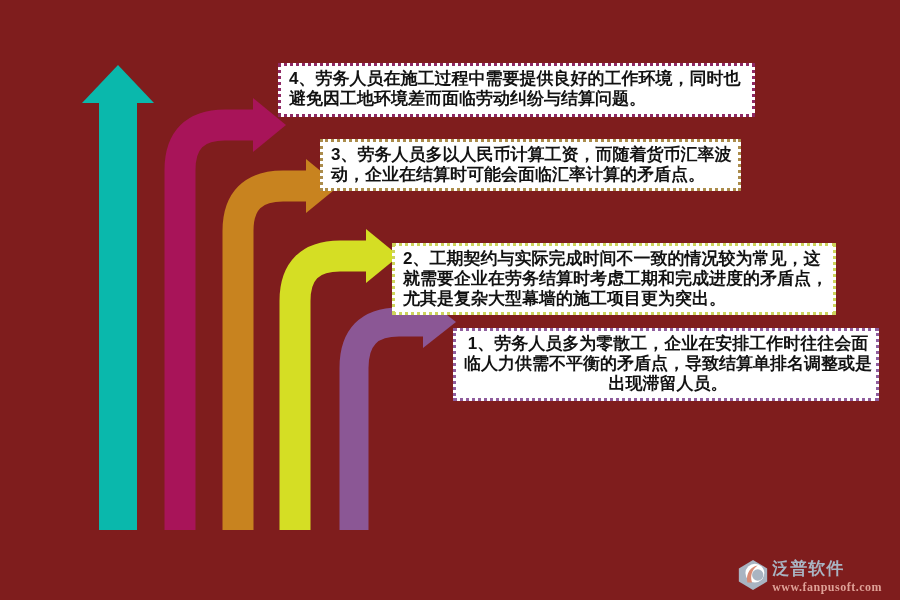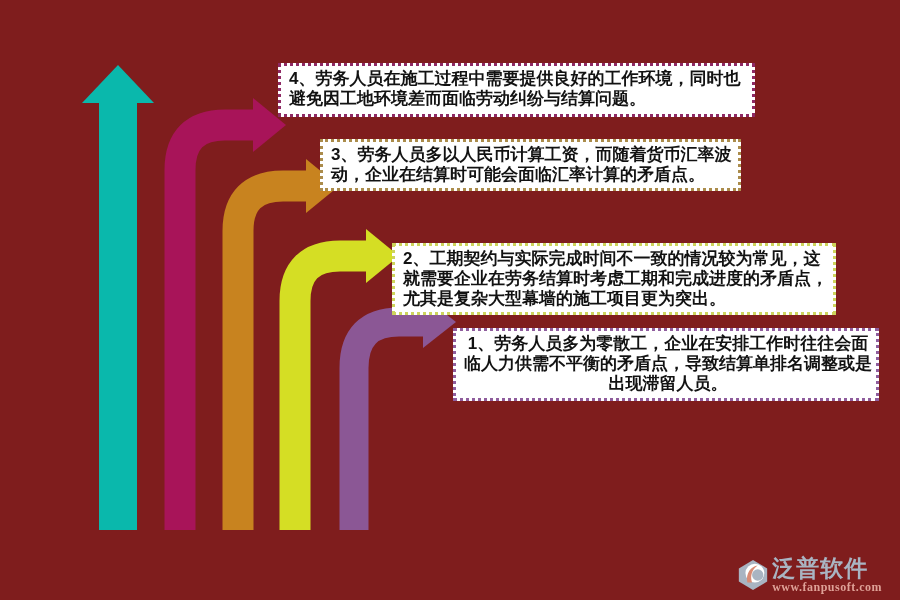--- a/index.html
+++ b/index.html
@@ -18,21 +18,21 @@
   .box-4 { left:278px; top:63px;  width:477px; height:54px; }
   .box-3 { left:320px; top:139px; width:421px; height:52px; }
   .box-2 { left:392px; top:225px; width:444px; height:72px; }
   .box-1 { left:453px; top:328px; width:426px; height:73px;text-align:center; }
 
   .logo { position:absolute; right:18px; bottom:6px; display:flex; align-items:flex-start; }
   .logo-icon { width:34px; height:36px; display:block; margin-top:2px; }
   .logo-col { display:flex; flex-direction:column; margin-left:2px; }
   .logo-name {
     font-family:"DejaVu Serif","Liberation Serif",serif;
-    font-size:23px; line-height:26px; font-weight:bold; letter-spacing:1px;
+    font-size:17px; line-height:26px; font-weight:bold; letter-spacing:1px;
   }
   .logo-url {
     font-family:"Liberation Serif","DejaVu Serif",serif;
     font-size:12px; line-height:14px; font-weight:bold; letter-spacing:0.5px; margin-top:-1px;
   }
 </style>
 </head>
 <body>
 
 <div class="stage">

